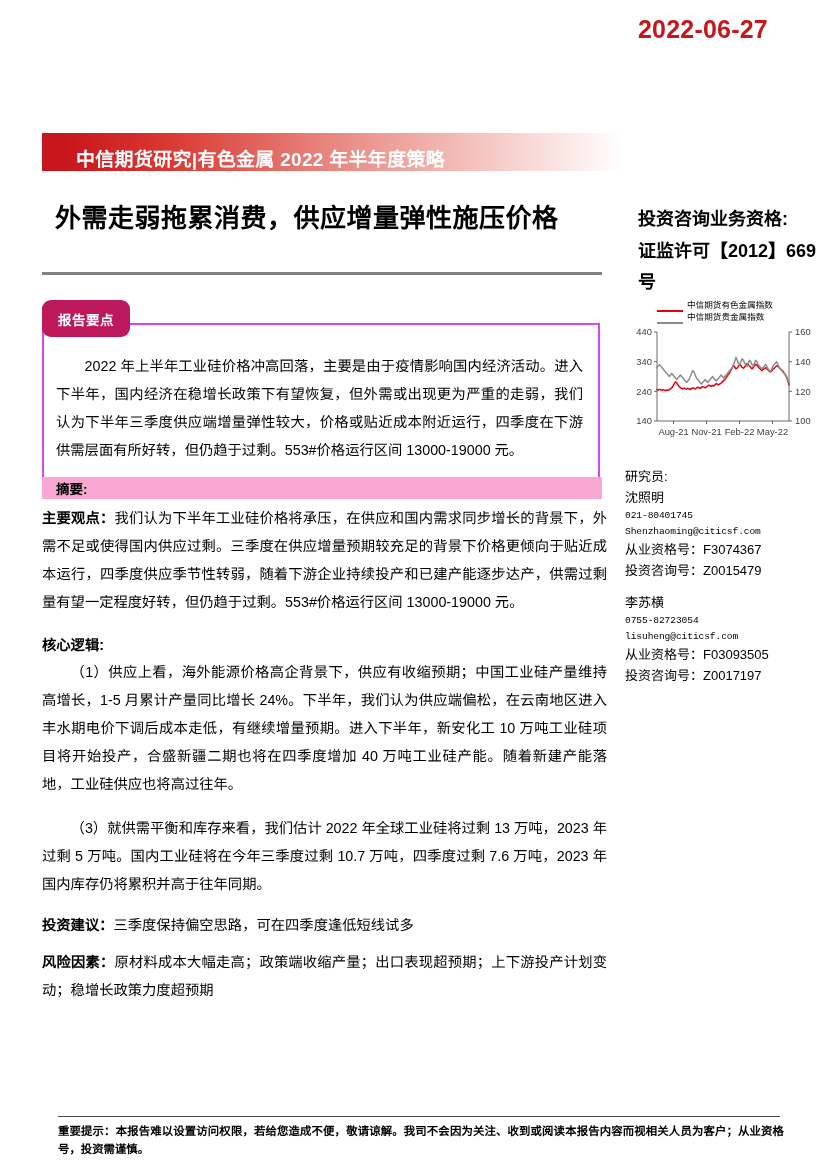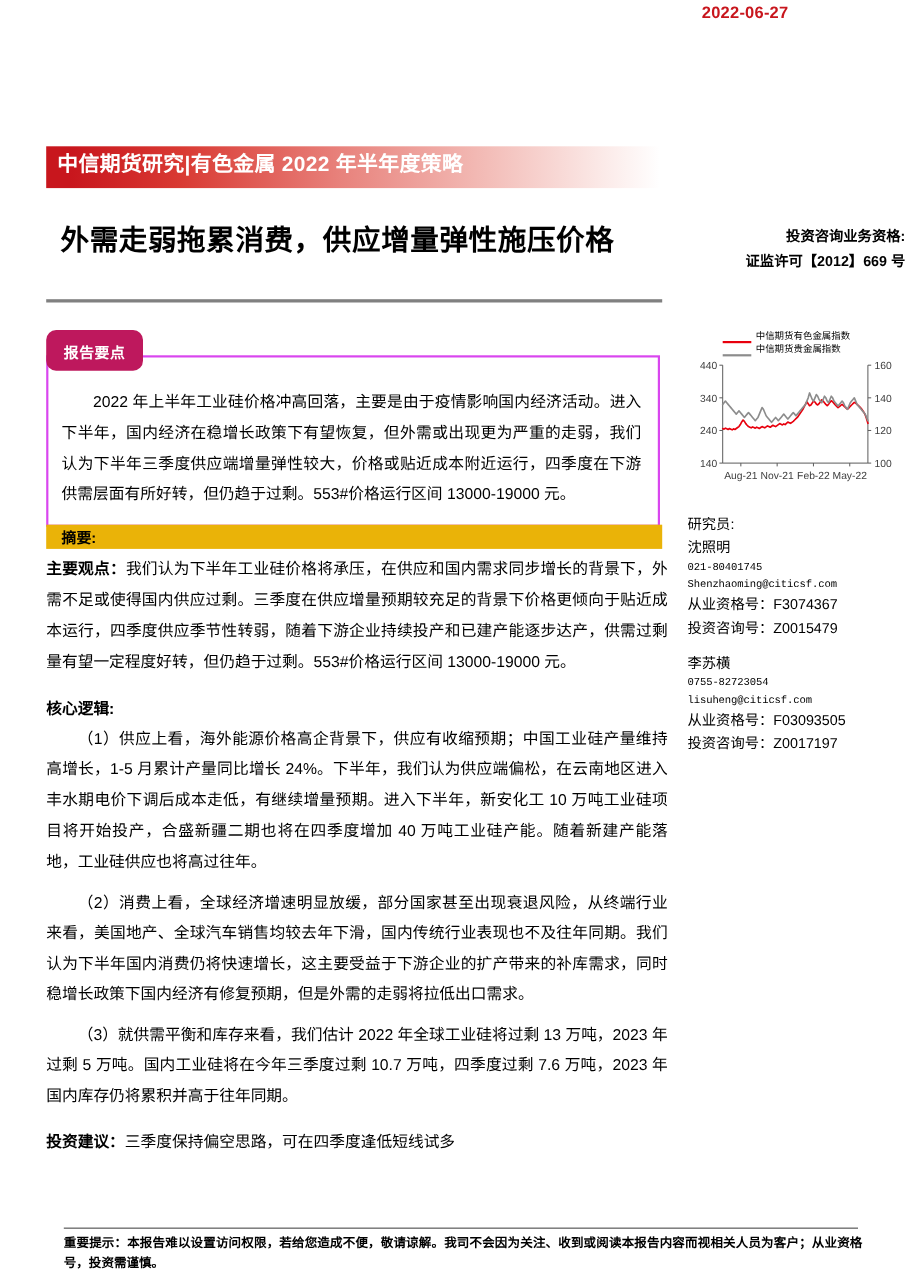--- a/index.html
+++ b/index.html
@@ -30,36 +30,37 @@
     height: 40px;
   }
   .banner {
     position: absolute;
     left: 42px;
     top: 0;
     width: 558px;
     height: 38px;
     background: linear-gradient(to right, #c8161d 0%, #c8161d 4%, #d93a33 22%, #e8827c 48%, #f3bdb8 72%, #fbe8e6 90%, #ffffff 100%);
     display: flex;
-    align-items: flex-start;
+    align-items: flex-end;
+    padding-left: 24px;
   }
   .banner-title {
     color: #ffffff;
     font-size: 19px;
     font-weight: bold;
     letter-spacing: 0.3px;
     padding-left: 10px;
     white-space: nowrap;
   }
   .report-date {
     position: absolute;
     left: 638px;
-    top: 3px;
+    top: 15px;
     color: #c8161d;
-    font-size: 15px;
+    font-size: 25px;
     font-weight: bold;
     letter-spacing: 0.2px;
   }
 
   
   .main-title {
     position: absolute;
     left: 55px;
     top: 203px;
     width: 560px;
@@ -69,25 +70,24 @@
     color: #000;
     line-height: 1.2;
   }
 
   
   .qual-block {
     position: absolute;
     left: 638px;
     top: 204px;
     width: 185px;
-    font-size: 13px;
+    font-size: 18px;
     font-weight: bold;
     line-height: 1.75;
     color: #000;
-    text-align: right;
   }
 
   
   .title-rule {
     position: absolute;
     left: 42px;
     top: 272px;
     width: 560px;
     height: 3px;
     background: #808080;
@@ -193,21 +193,21 @@
   }
   .team-gap { height: 11px; }
 
   
   .abstract-head {
     position: absolute;
     left: 42px;
     top: 477px;
     width: 560px;
     height: 22px;
-    background: #eab308;
+    background: #f9a8d4;
     display: flex;
     align-items: center;
   }
   .abstract-head span {
     font-size: 13.5px;
     font-weight: bold;
     padding-left: 14px;
   }
 
   .body-col {
@@ -352,28 +352,28 @@
 
   <div class="body-col">
     <p class="para lead"><b>主要观点：</b><span>我们认为下半年工业硅价格将承压，在供应和国内需求同步增长的背景下，外需不足或使得国内供应过剩。三季度在供应增量预期较充足的背景下价格更倾向于贴近成本运行，四季度供应季节性转弱，随着下游企业持续投产和已建产能逐步达产，供需过剩量有望一定程度好转，但仍趋于过剩。553#价格运行区间 13000-19000 元。</span></p>
 
     <div class="spacer-sm"></div>
 
     <p class="section-label">核心逻辑:</p>
 
     <p class="para indent">（1）供应上看，海外能源价格高企背景下，供应有收缩预期；中国工业硅产量维持高增长，1-5 月累计产量同比增长 24%。下半年，我们认为供应端偏松，在云南地区进入丰水期电价下调后成本走低，有继续增量预期。进入下半年，新安化工 10 万吨工业硅项目将开始投产，合盛新疆二期也将在四季度增加 40 万吨工业硅产能。随着新建产能落地，工业硅供应也将高过往年。</p>
     <div class="spacer-sm"></div>
-    <p class="para indent">（2）消费上看，全球经济增速明显放缓，部分国家甚至出现衰退风险，从终端行业来看，美国地产、全球汽车销售均较去年下滑，国内传统行业表现也不及往年同期。我们认为下半年国内消费仍将快速增长，这主要受益于下游企业的扩产带来的补库需求，同时稳增长政策下国内经济有修复预期，但是外需的走弱将拉低出口需求。</p>
     <div class="spacer-sm"></div>
     <p class="para indent">（3）就供需平衡和库存来看，我们估计 2022 年全球工业硅将过剩 13 万吨，2023 年过剩 5 万吨。国内工业硅将在今年三季度过剩 10.7 万吨，四季度过剩 7.6 万吨，2023 年国内库存仍将累积并高于往年同期。</p>
 
     <div class="spacer-md"></div>
 
     <p class="para lead"><b>投资建议：</b><span>三季度保持偏空思路，可在四季度逢低短线试多</span></p>
 
     <div class="spacer-sm"></div>
 
+    <p class="para lead"><b>风险因素：</b><span>原材料成本大幅走高；政策端收缩产量；出口表现超预期；上下游投产计划变动；稳增长政策力度超预期</span></p>
   </div>
 
   <div class="footer-rule"></div>
   <div class="footer-note">重要提示：本报告难以设置访问权限，若给您造成不便，敬请谅解。我司不会因为关注、收到或阅读本报告内容而视相关人员为客户；从业资格号，投资需谨慎。</div>
 
 </div>
 
 </body></html>

